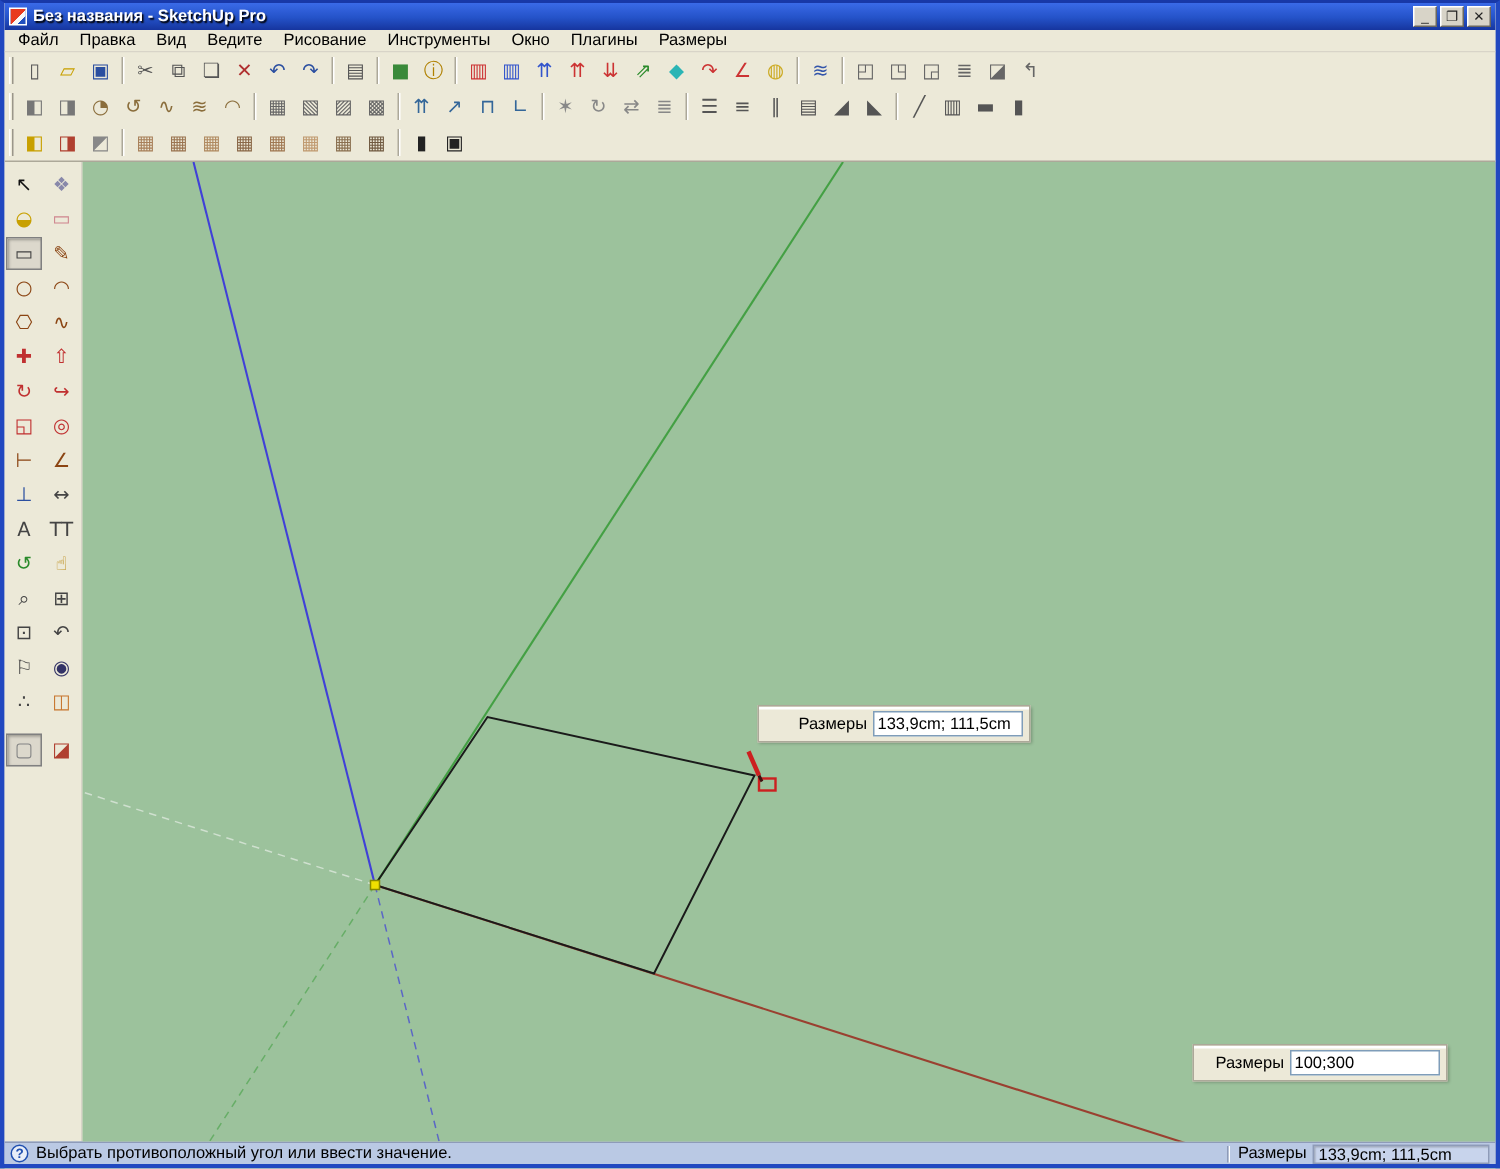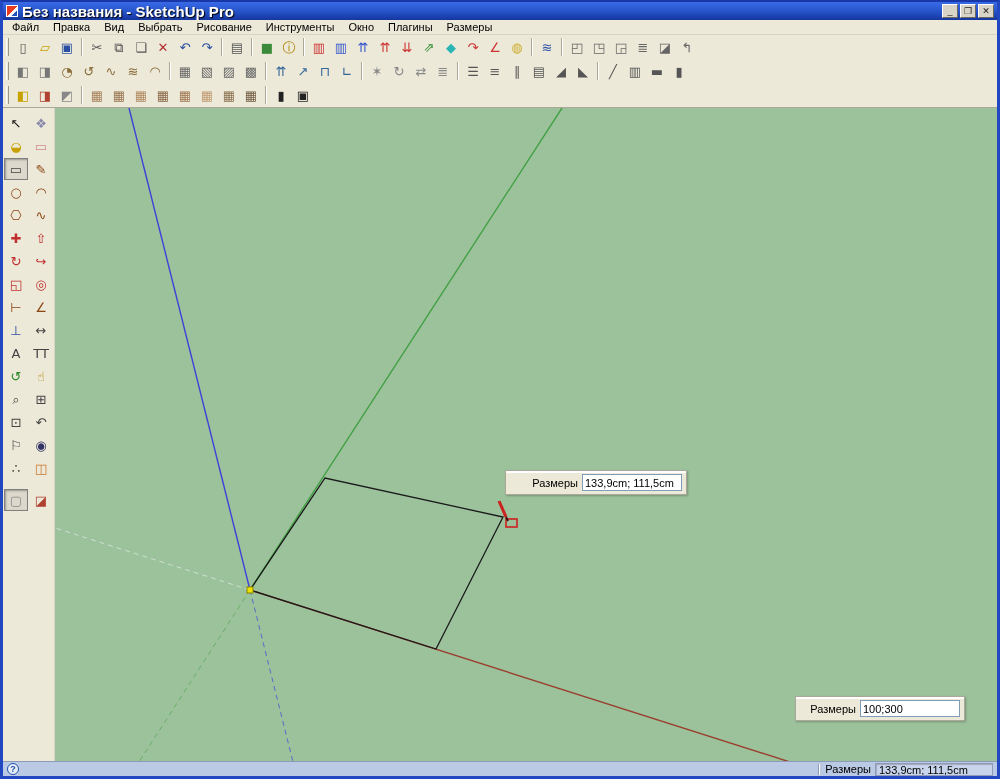--- a/index.html
+++ b/index.html
@@ -8,21 +8,21 @@
 
   .window { width:1000px; height:779px; border-left:3px solid #2148C0; border-right:3px solid #2148C0;
             border-bottom:3px solid #2148C0; border-top:2px solid #1838A8; background:#ECE9D8;
             display:flex; flex-direction:column; overflow:hidden; }
 
   
   .titlebar { height:18px; background:linear-gradient(180deg,#3A6AE8 0%,#2452C8 55%,#16359E 100%);
               color:#fff; display:flex; align-items:center; padding:0 3px; flex:0 0 18px; }
   .title-icon { width:12px; height:12px; margin-right:4px;
                 background:linear-gradient(135deg,#E83A20 0 55%, #F8F8F8 55% 75%, #2050C0 75%); border:1px solid #fff; }
-  .title-text { font-weight:bold; font-size:15px; text-shadow:1px 1px 1px #000; white-space:nowrap; }
+  .title-text { font-weight:bold; font-size:11px; text-shadow:1px 1px 1px #000; white-space:nowrap; }
   .title-spacer { flex:1; }
   .winbtn { width:16px; height:14px; margin-left:2px; background:#D8D4C8; border:1px solid;
             border-color:#fff #6a675f #6a675f #fff; font-size:9px; line-height:11px; text-align:center;
             color:#222; font-family:"Liberation Sans",sans-serif; padding:0; }
 
   
   .menubar { height:15px; flex:0 0 15px; display:flex; align-items:center; padding-left:2px;
              background:#ECE9D8; border-bottom:1px solid #D8D4C8; }
   .menu-item { padding:12px 7px; color:#000; font-size:11px; background:transparent; border:none;
                font-family:"Liberation Sans",sans-serif; }
@@ -101,21 +101,21 @@
     <span class="title-spacer"></span>
     <button class="winbtn">_</button>
     <button class="winbtn">❐</button>
     <button class="winbtn">✕</button>
   </div>
 
   <div class="menubar">
       <button class="menu-item">Файл</button>
       <button class="menu-item">Правка</button>
       <button class="menu-item">Вид</button>
-      <button class="menu-item">Выбрать</button>
+      <button class="menu-item">Ведите</button>
       <button class="menu-item">Рисование</button>
       <button class="menu-item">Инструменты</button>
       <button class="menu-item">Окно</button>
       <button class="menu-item">Плагины</button>
       <button class="menu-item">Размеры</button>
     </div>
 
   <div class="toolbars">
     <div class="tb-row">
         <span class="tb-grip"></span>
@@ -287,19 +287,20 @@
 
       <div class="dimbox dimbox-2">
         <span class="dim-label">Размеры</span>
         <input class="dim-input" type="text" value="100;300" style="">
       </div>
     </div>
   </div>
 
   <div class="statusbar">
     <span class="help-icon">?</span>
+    <span class="status-msg">Выбрать противоположный угол или ввести значение.</span>
     <span class="status-spacer"></span>
     <span class="status-sep"></span>
     <span class="status-dims-label">Размеры</span>
     <div class="status-field">133,9cm; 111,5cm</div>
   </div>
 
 </div>
 
 </body></html>

